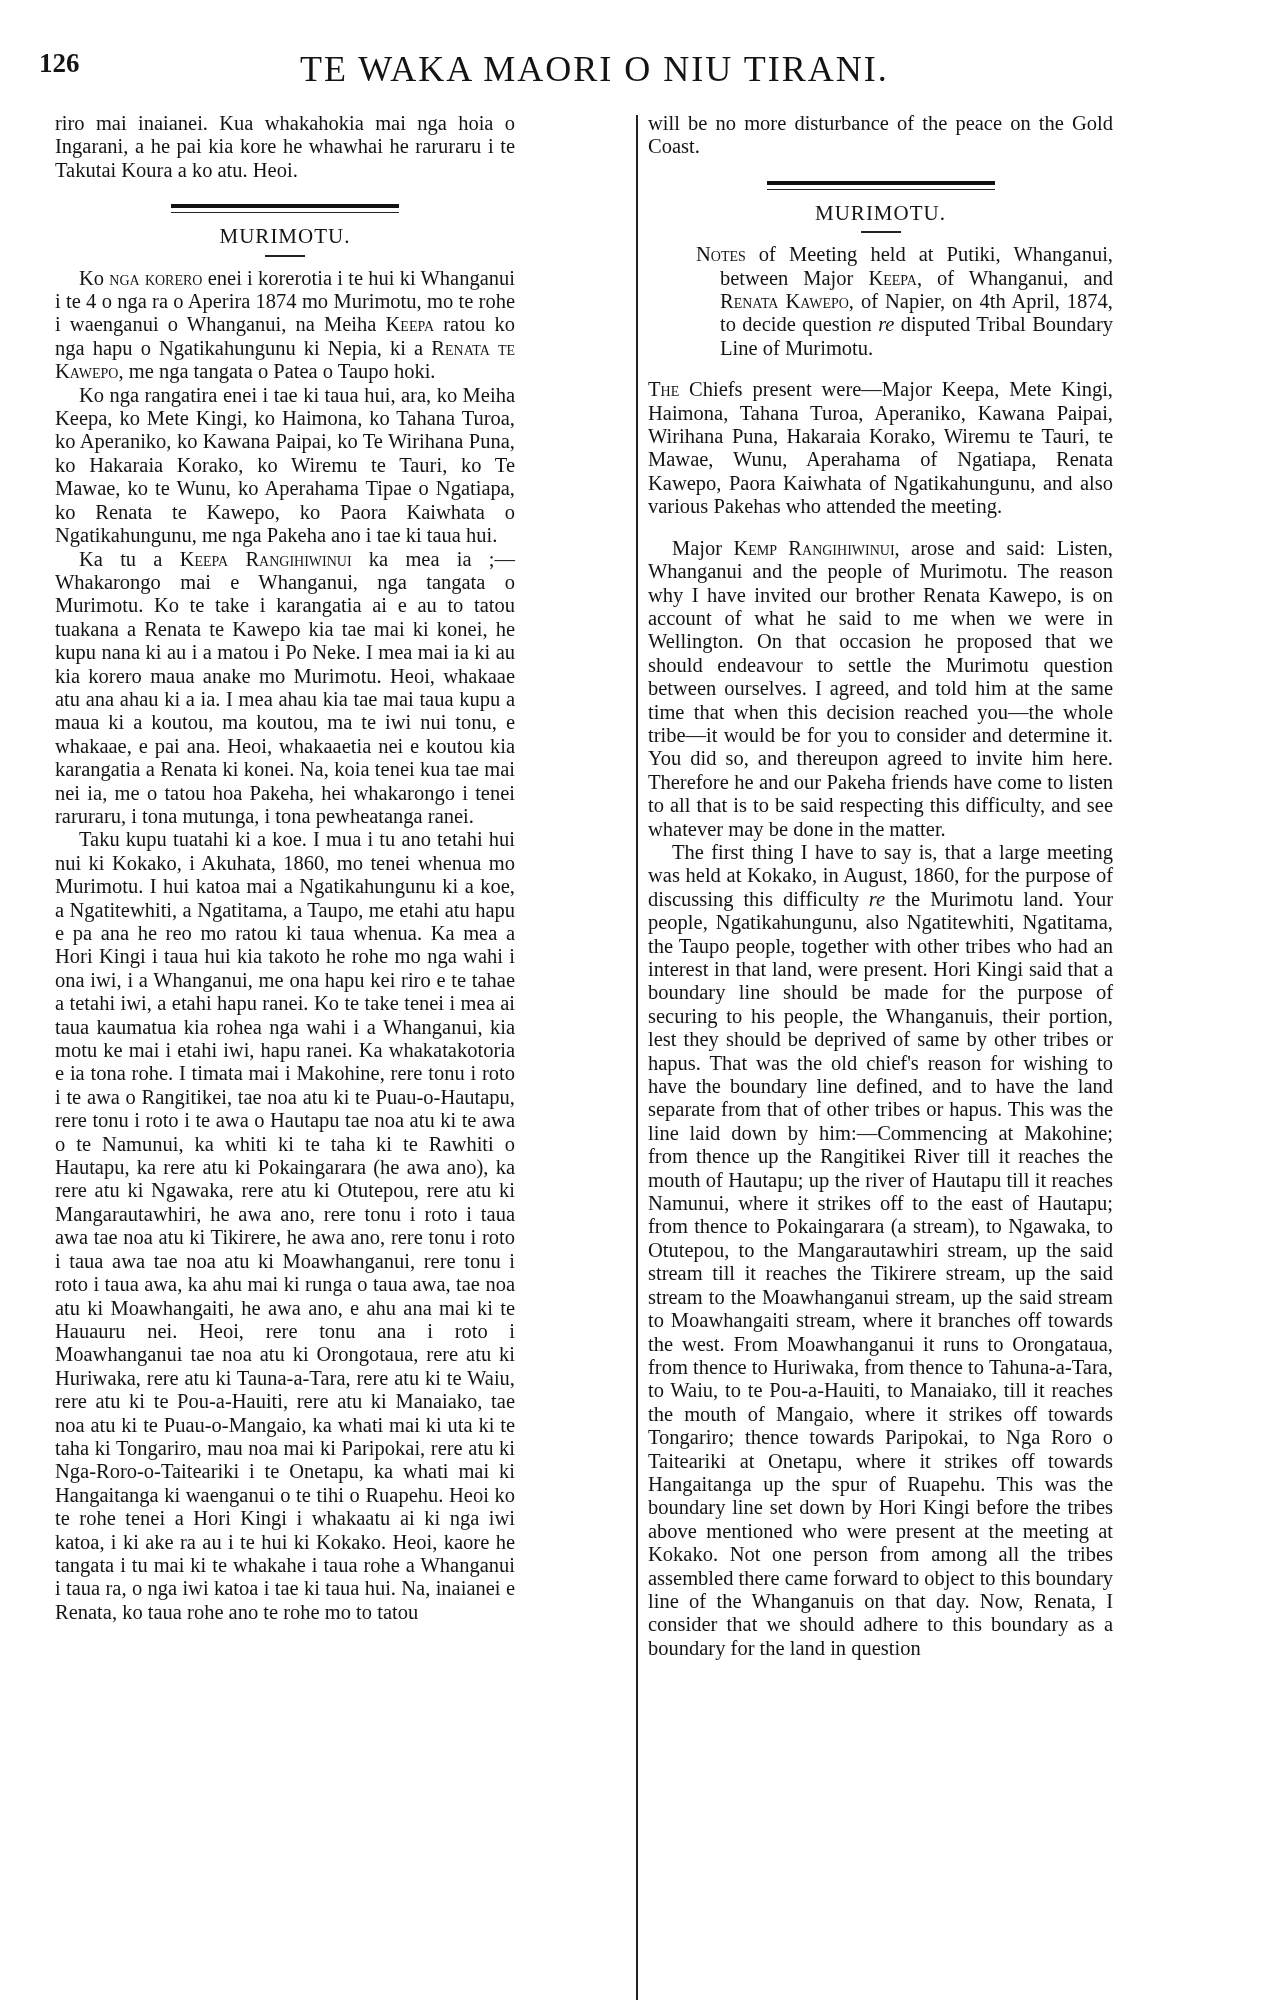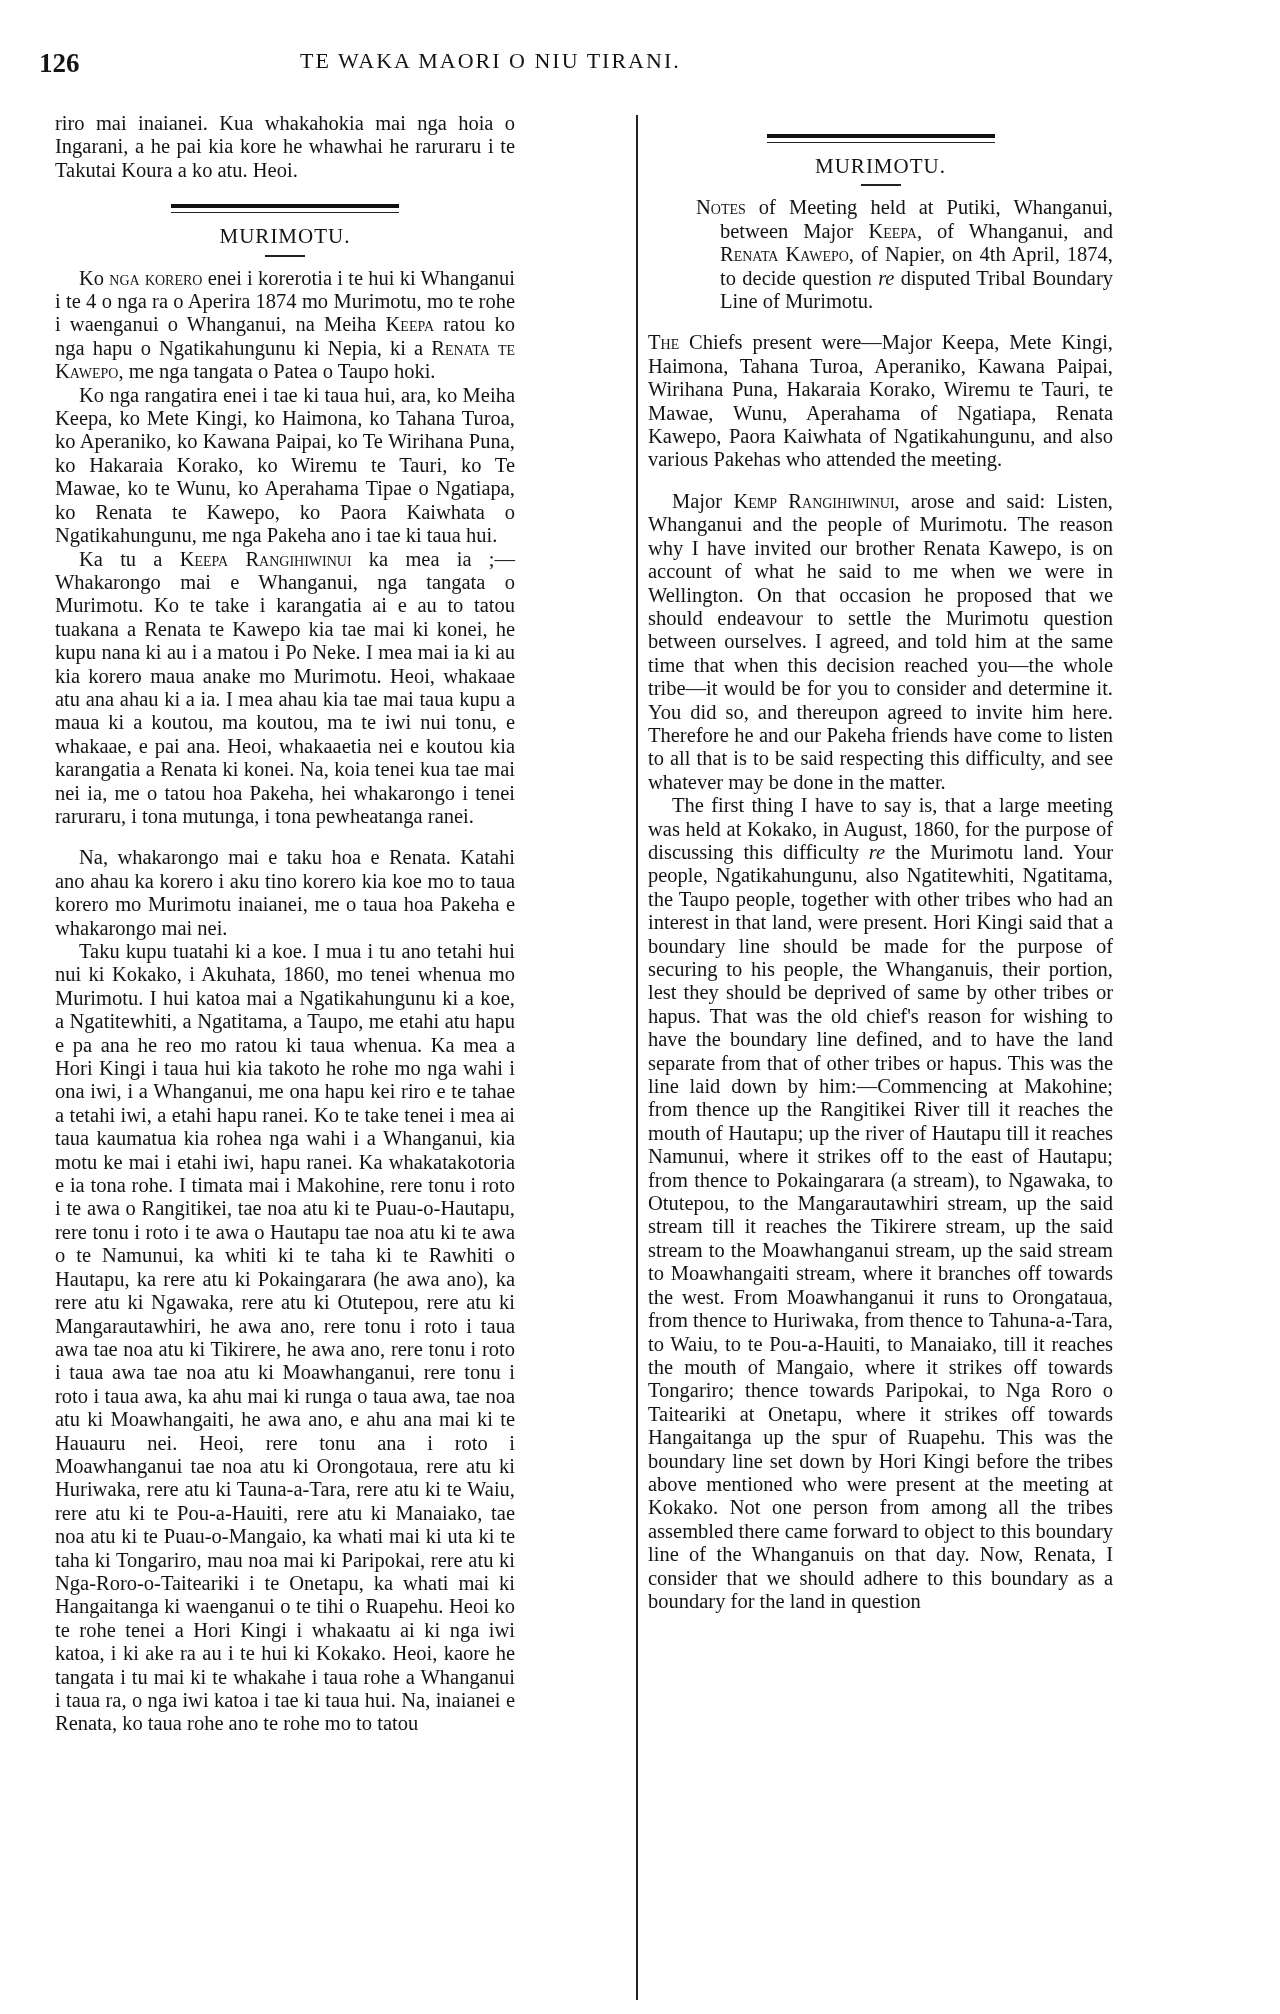--- a/index.html
+++ b/index.html
@@ -7,21 +7,21 @@
     width: 1280px; height: 2014px; position: relative; overflow: hidden;
     font-family: "DejaVu Serif", "Liberation Serif", serif;
     color: #141414;
   }
   .page-number {
     position: absolute; left: 39px; top: 48px;
     font-size: 27px; font-family: "Liberation Serif", serif; font-weight: bold;
   }
   .running-head {
     position: absolute; left: 300px; top: 48px; width: 700px;
-    font-size: 22px; letter-spacing: 2px; font-family: "Liberation Serif", serif;
+    font-size: 36px; letter-spacing: 2px; font-family: "Liberation Serif", serif;
   }
   .col {
     position: absolute; top: 112px;
     font-family: "Liberation Serif", serif;
     font-size: 20.5px; line-height: 23.4px; text-align: justify;
   }
   .col-left { left: 55px; width: 460px; }
   .col-right { left: 648px; width: 465px; }
   .divider {
     position: absolute; left: 636px; top: 115px; width: 2px; height: 1885px;
@@ -57,25 +57,25 @@
   </div>
   <div class="section-title">MURIMOTU.</div>
   <div class="short-rule"></div>
 
   <p class="indent"><span>Ko </span><span class="sc">nga korero</span><span> enei i korerotia i te hui ki Whanganui i te 4 o nga ra o Aperira 1874 mo Murimotu, mo te rohe i waenganui o Whanganui, na Meiha </span><span class="sc">Keepa</span><span> ratou ko nga hapu o Ngatikahungunu ki Nepia, ki a </span><span class="sc">Renata te Kawepo</span><span>, me nga tangata o Patea o Taupo hoki.</span></p>
 
   <p class="indent">Ko nga rangatira enei i tae ki taua hui, ara, ko Meiha Keepa, ko Mete Kingi, ko Haimona, ko Tahana Turoa, ko Aperaniko, ko Kawana Paipai, ko Te Wirihana Puna, ko Hakaraia Korako, ko Wiremu te Tauri, ko Te Mawae, ko te Wunu, ko Aperahama Tipae o Ngatiapa, ko Renata te Kawepo, ko Paora Kaiwhata o Ngatikahungunu, me nga Pakeha ano i tae ki taua hui.</p>
 
   <p class="indent"><span>Ka tu a </span><span class="sc">Keepa Rangihiwinui</span><span> ka mea ia ;—Whakarongo mai e Whanganui, nga tangata o Murimotu. Ko te take i karangatia ai e au to tatou tuakana a Renata te Kawepo kia tae mai ki konei, he kupu nana ki au i a matou i Po Neke. I mea mai ia ki au kia korero maua anake mo Murimotu. Heoi, whakaae atu ana ahau ki a ia. I mea ahau kia tae mai taua kupu a maua ki a koutou, ma koutou, ma te iwi nui tonu, e whakaae, e pai ana. Heoi, whakaaetia nei e koutou kia karangatia a Renata ki konei. Na, koia tenei kua tae mai nei ia, me o tatou hoa Pakeha, hei whakarongo i tenei raruraru, i tona mutunga, i tona pewheatanga ranei.</span></p>
 
-  <p class="indent gap">Na, whakarongo mai e taku hoa e Renata. Katahi ano ahau ka korero i aku tino korero kia koe mo to taua korero mo Murimotu inaianei, me o taua hoa Pakeha e whakarongo mai nei.</p>
   <p class="indent">Taku kupu tuatahi ki a koe. I mua i tu ano tetahi hui nui ki Kokako, i Akuhata, 1860, mo tenei whenua mo Murimotu. I hui katoa mai a Ngatikahungunu ki a koe, a Ngatitewhiti, a Ngatitama, a Taupo, me etahi atu hapu e pa ana he reo mo ratou ki taua whenua. Ka mea a Hori Kingi i taua hui kia takoto he rohe mo nga wahi i ona iwi, i a Whanganui, me ona hapu kei riro e te tahae a tetahi iwi, a etahi hapu ranei. Ko te take tenei i mea ai taua kaumatua kia rohea nga wahi i a Whanganui, kia motu ke mai i etahi iwi, hapu ranei. Ka whakatakotoria e ia tona rohe. I timata mai i Makohine, rere tonu i roto i te awa o Rangitikei, tae noa atu ki te Puau-o-Hautapu, rere tonu i roto i te awa o Hautapu tae noa atu ki te awa o te Namunui, ka whiti ki te taha ki te Rawhiti o Hautapu, ka rere atu ki Pokaingarara (he awa ano), ka rere atu ki Ngawaka, rere atu ki Otutepou, rere atu ki Mangarautawhiri, he awa ano, rere tonu i roto i taua awa tae noa atu ki Tikirere, he awa ano, rere tonu i roto i taua awa tae noa atu ki Moawhanganui, rere tonu i roto i taua awa, ka ahu mai ki runga o taua awa, tae noa atu ki Moawhangaiti, he awa ano, e ahu ana mai ki te Hauauru nei. Heoi, rere tonu ana i roto i Moawhanganui tae noa atu ki Orongotaua, rere atu ki Huriwaka, rere atu ki Tauna-a-Tara, rere atu ki te Waiu, rere atu ki te Pou-a-Hauiti, rere atu ki Manaiako, tae noa atu ki te Puau-o-Mangaio, ka whati mai ki uta ki te taha ki Tongariro, mau noa mai ki Paripokai, rere atu ki Nga-Roro-o-Taiteariki i te Onetapu, ka whati mai ki Hangaitanga ki waenganui o te tihi o Ruapehu. Heoi ko te rohe tenei a Hori Kingi i whakaatu ai ki nga iwi katoa, i ki ake ra au i te hui ki Kokako. Heoi, kaore he tangata i tu mai ki te whakahe i taua rohe a Whanganui i taua ra, o nga iwi katoa i tae ki taua hui. Na, inaianei e Renata, ko taua rohe ano te rohe mo to tatou</p>
 </div>
 
 <div class="col col-right">
+  <p>will be no more disturbance of the peace on the Gold Coast.</p>
 
   <div class="rule-double">
     <div class="thick"></div>
       <div class="thin"></div>
   </div>
   <div class="section-title">MURIMOTU.</div>
   <div class="short-rule"></div>
 
   <p class="hang"><span class="sc">Notes</span><span> of Meeting held at Putiki, Whanganui, between Major </span><span class="sc">Keepa</span><span>, of Whanganui, and </span><span class="sc">Renata Kawepo</span><span>, of Napier, on 4th April, 1874, to decide question </span><i>re</i><span> disputed Tribal Boundary Line of Murimotu.</span></p>
 

